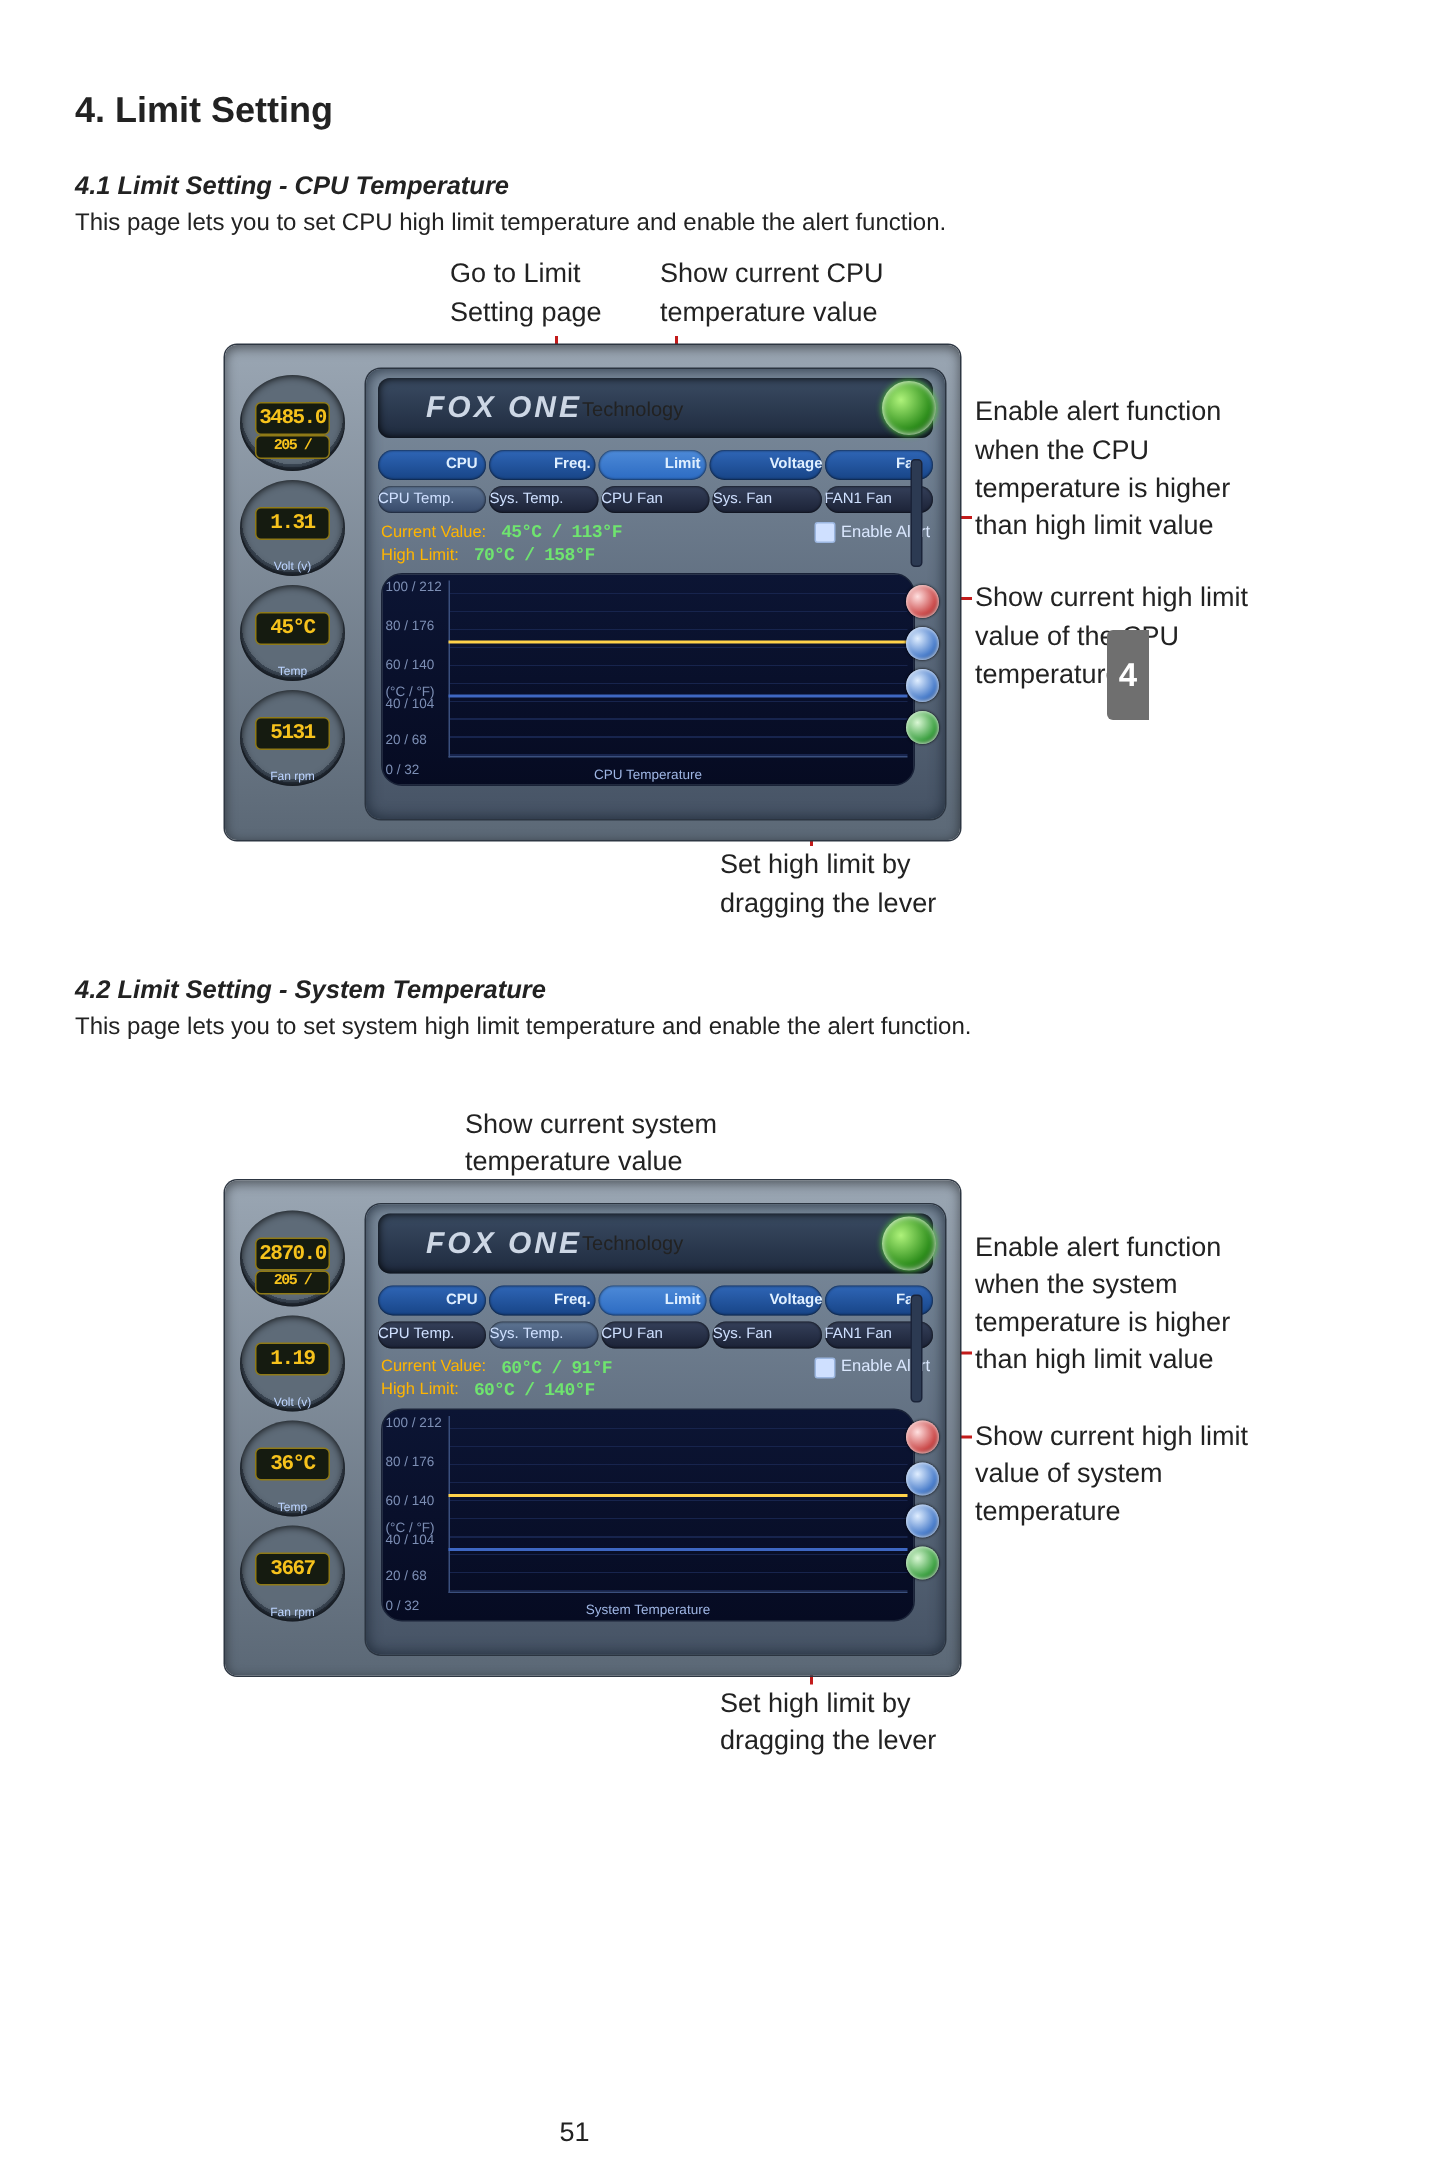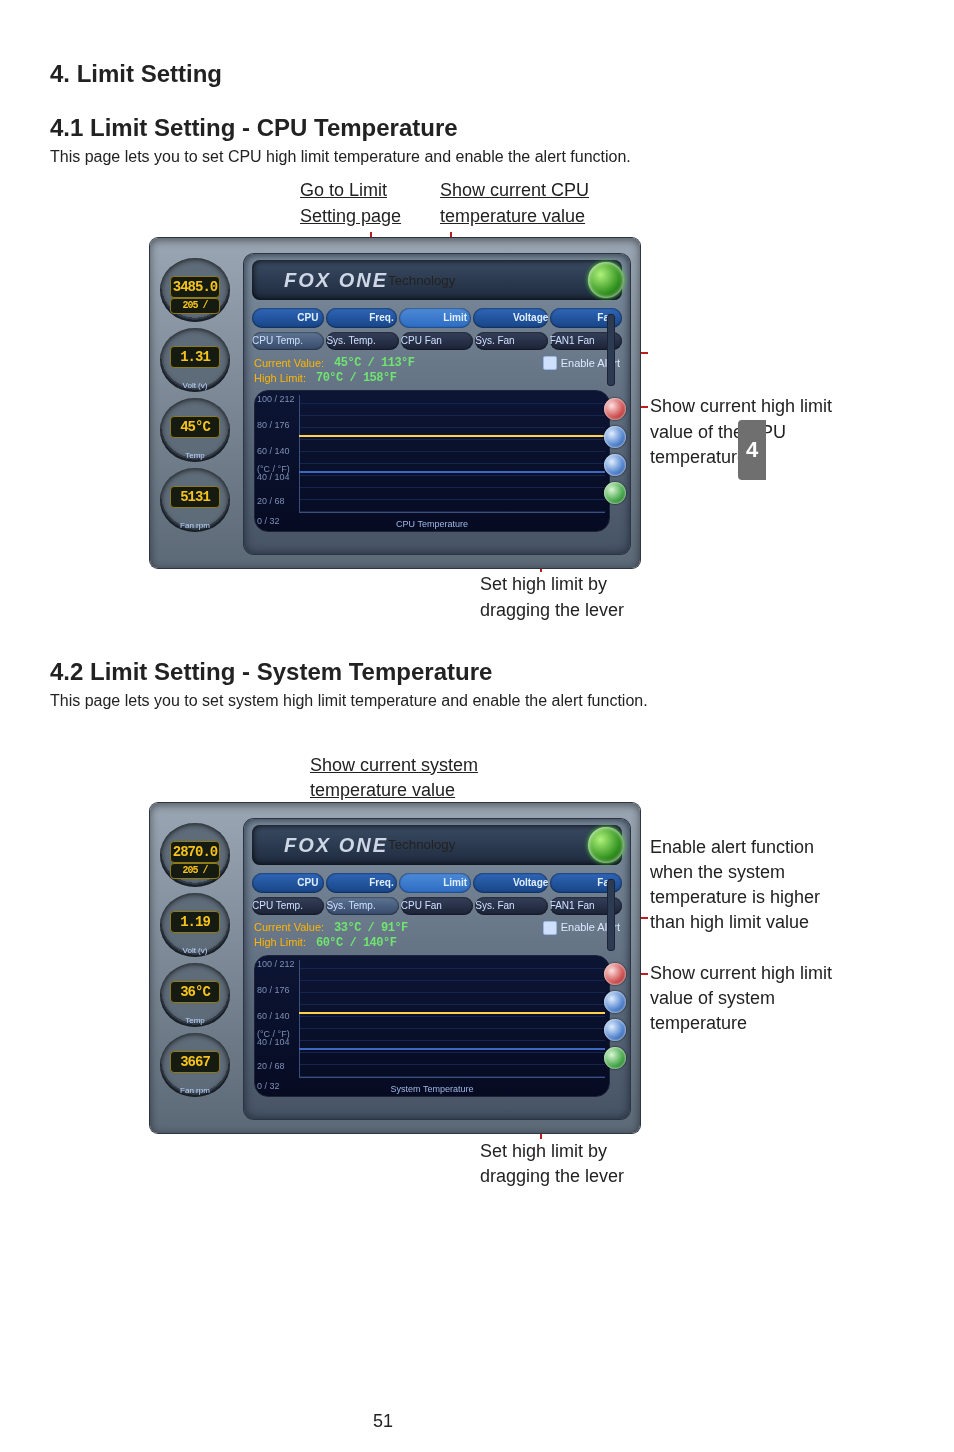--- a/index.html
+++ b/index.html
@@ -1,21 +1,21 @@
 <!DOCTYPE html>
 <html><head>
 <meta charset="utf-8">
 <style>
   html,body{margin:0;padding:0;background:#fff;font-family:Arial,Helvetica,sans-serif;color:#222;}
   .page{width:766px;min-height:1452px;position:relative;padding:60px 50px 40px 50px;box-sizing:border-box;}
   h1{font-size:24px;font-weight:bold;margin:0 0 26px 0;}
-  h2{font-size:24px;font-weight:bold;margin:0 0 4px 0;}
+  h2{font-size:17px;font-weight:bold;margin:0 0 4px 0;font-style:italic;}
   p.intro{font-size:16px;margin:0 0 10px 0;line-height:1.4;}
   .figwrap{position:relative;width:810px;margin:0 0 40px 0;}
-  .callout-top{position:absolute;font-size:18px;line-height:1.4;text-decoration:underline;}
+  .callout-top{position:absolute;font-size:18px;line-height:1.4;}
   .callout-right{position:absolute;font-size:18px;line-height:1.4;width:200px;}
   .callout-bottom{position:absolute;font-size:18px;line-height:1.4;}
   
   .leader-v{position:absolute;width:2px;background:#c31b1b;}
   .leader-h{position:absolute;height:2px;background:#c31b1b;}
   
   .shot{position:absolute;left:100px;top:60px;width:490px;height:330px;}
   .shot-skin{position:absolute;inset:0;border-radius:8px;background:linear-gradient(180deg,#9aa6b3,#5b6876);box-shadow:0 2px 8px rgba(0,0,0,.5) inset,0 0 0 1px #2d3642;}
   .rail-left{position:absolute;left:2px;top:20px;width:86px;bottom:7px;}
   .gauge{width:70px;height:64px;margin:0 auto 6px auto;border-radius:50%;background:radial-gradient(circle at 50% 40%,#5e6b78 0 34px,#3e4a58 34px 36px,#2b3542 36px);box-shadow:inset 0 0 6px #000;position:relative;}
@@ -64,20 +64,21 @@
   <p class="intro">This page lets you to set CPU high limit temperature and enable the alert function.</p>
 
   <div class="figwrap" style="height:440px">
 
     <div class="callout-top" style="left:250px;top:0;width:130px">Go to Limit Setting page</div>
     <div class="callout-top" style="left:390px;top:0;width:170px">Show current CPU temperature value</div>
 
     <div class="leader-v" style="left:320px;top:54px;height:80px"></div>
     <div class="leader-v" style="left:400px;top:54px;height:112px"></div>
 
+    <div class="callout-right" style="left:600px;top:92px">Enable alert function when the CPU temperature is higher than high limit value</div>
     <div class="callout-right" style="left:600px;top:216px">Show current high limit value of the CPU temperature</div>
     <div class="leader-h" style="left:528px;top:174px;width:70px"></div>
     <div class="leader-h" style="left:496px;top:228px;width:102px"></div>
 
     <div class="callout-bottom" style="left:430px;top:394px;width:200px">Set high limit by dragging the lever</div>
     <div class="leader-v" style="left:490px;top:232px;height:162px"></div>
 
     <div class="shot">
       <div class="shot-skin"></div>
       <div class="rail-left">
@@ -206,21 +207,21 @@
         </div>
         <div class="tabs2">
           <div class="tab2">CPU Temp.</div>
           <div class="tab2 sel">Sys. Temp.</div>
           <div class="tab2">CPU Fan</div>
           <div class="tab2">Sys. Fan</div>
           <div class="tab2">FAN1 Fan</div>
         </div>
         <div class="infoRow">
           <span class="lbl">Current Value:</span>
-          <span class="val">33°C / 91°F</span>
+          <span class="val">60°C / 91°F</span>
           <span class="enable">
             <span class="chk"></span>
             <span>Enable Alert</span>
           </span>
         </div>
         <div class="infoRow" style="margin-top:2px">
           <span class="lbl">High Limit:</span>
           <span class="val">60°C / 140°F</span>
         </div>
         <div class="chart">

